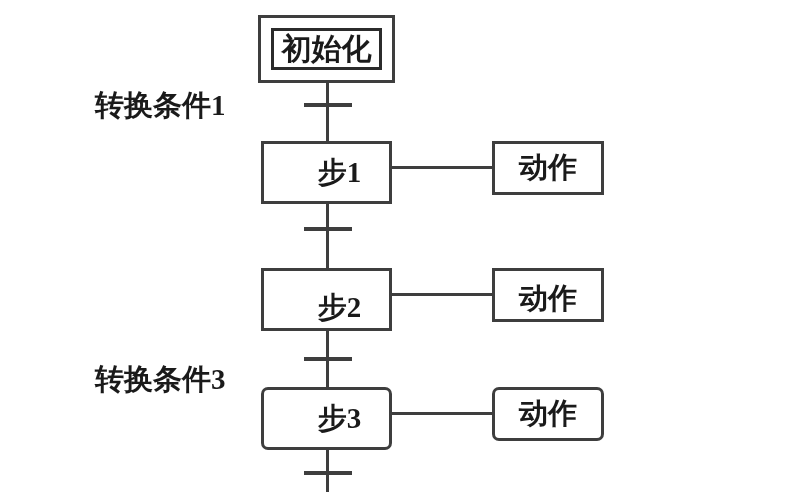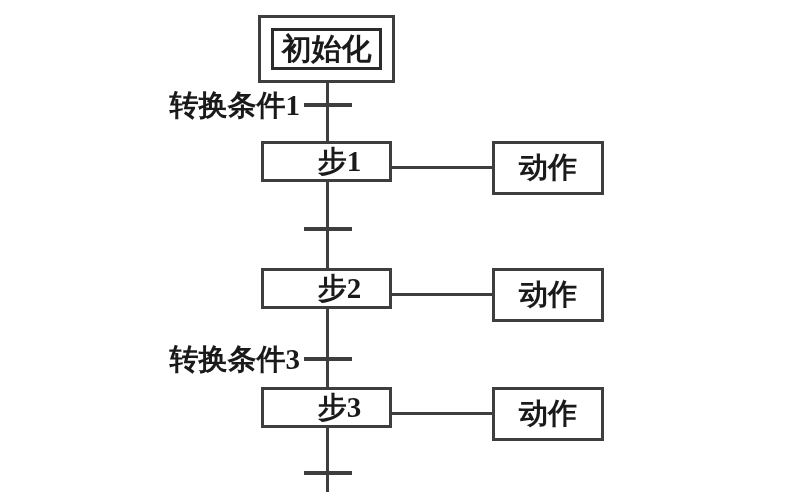--- a/index.html
+++ b/index.html
@@ -39,29 +39,29 @@
   }
   .conn-1 { top: 166px; }
   .conn-2 { top: 293px; }
   .conn-3 { top: 412px; }
   
   .tlabel {
     position: absolute;
     left: 95px;
     width: 205px; height: 34px;
     line-height: 34px;
-    text-align: right;
+    text-align: left;
     font-size: 29px;
     font-weight: bold;
     color: #1a1a1a;
     white-space: nowrap;
   }
   .tlabel-1 { top: 88px; }
   .tlabel-2 { top: 212px; }
-  .tlabel-3 { top: 342px; }
+  .tlabel-3 { top: 362px; }
   .tlabel-4 { top: 456px; }
   
   .box {
     position: absolute;
     box-sizing: border-box;
     border: 3px solid #3e3e3e;
     background: #ffffff;
     display: flex;
     align-items: center;
     justify-content: center;
@@ -77,25 +77,25 @@
   .init-inner {
     box-sizing: border-box;
     width: 100%; height: 100%;
     border: 3px solid #2b2b2b;
     display: flex;
     align-items: center;
     justify-content: center;
     font-size: 30px;
     background: #ffffff;
   }
-  .step-box { left: 261px; width: 131px; height: 41px; padding-left: 26px; }
+  .step-box { left: 261px; width: 131px; height: 63px; padding-left: 26px; }
   .action-box { left: 492px; width: 112px; height: 54px; }
   .row-1 { top: 141px; }
-  .row-2 { top: 268px; }
-  .row-3 { top: 387px; }
+  .row-2 { top: 268px; align-items: flex-end; }
+  .row-3 { top: 387px; border-radius: 7px; }
 </style>
 </head>
 <body>
 
 <div class="canvas">
 
   <div class="vline"></div>
 
   <div class="tick tick-1"></div>
   <div class="tick tick-2"></div>

